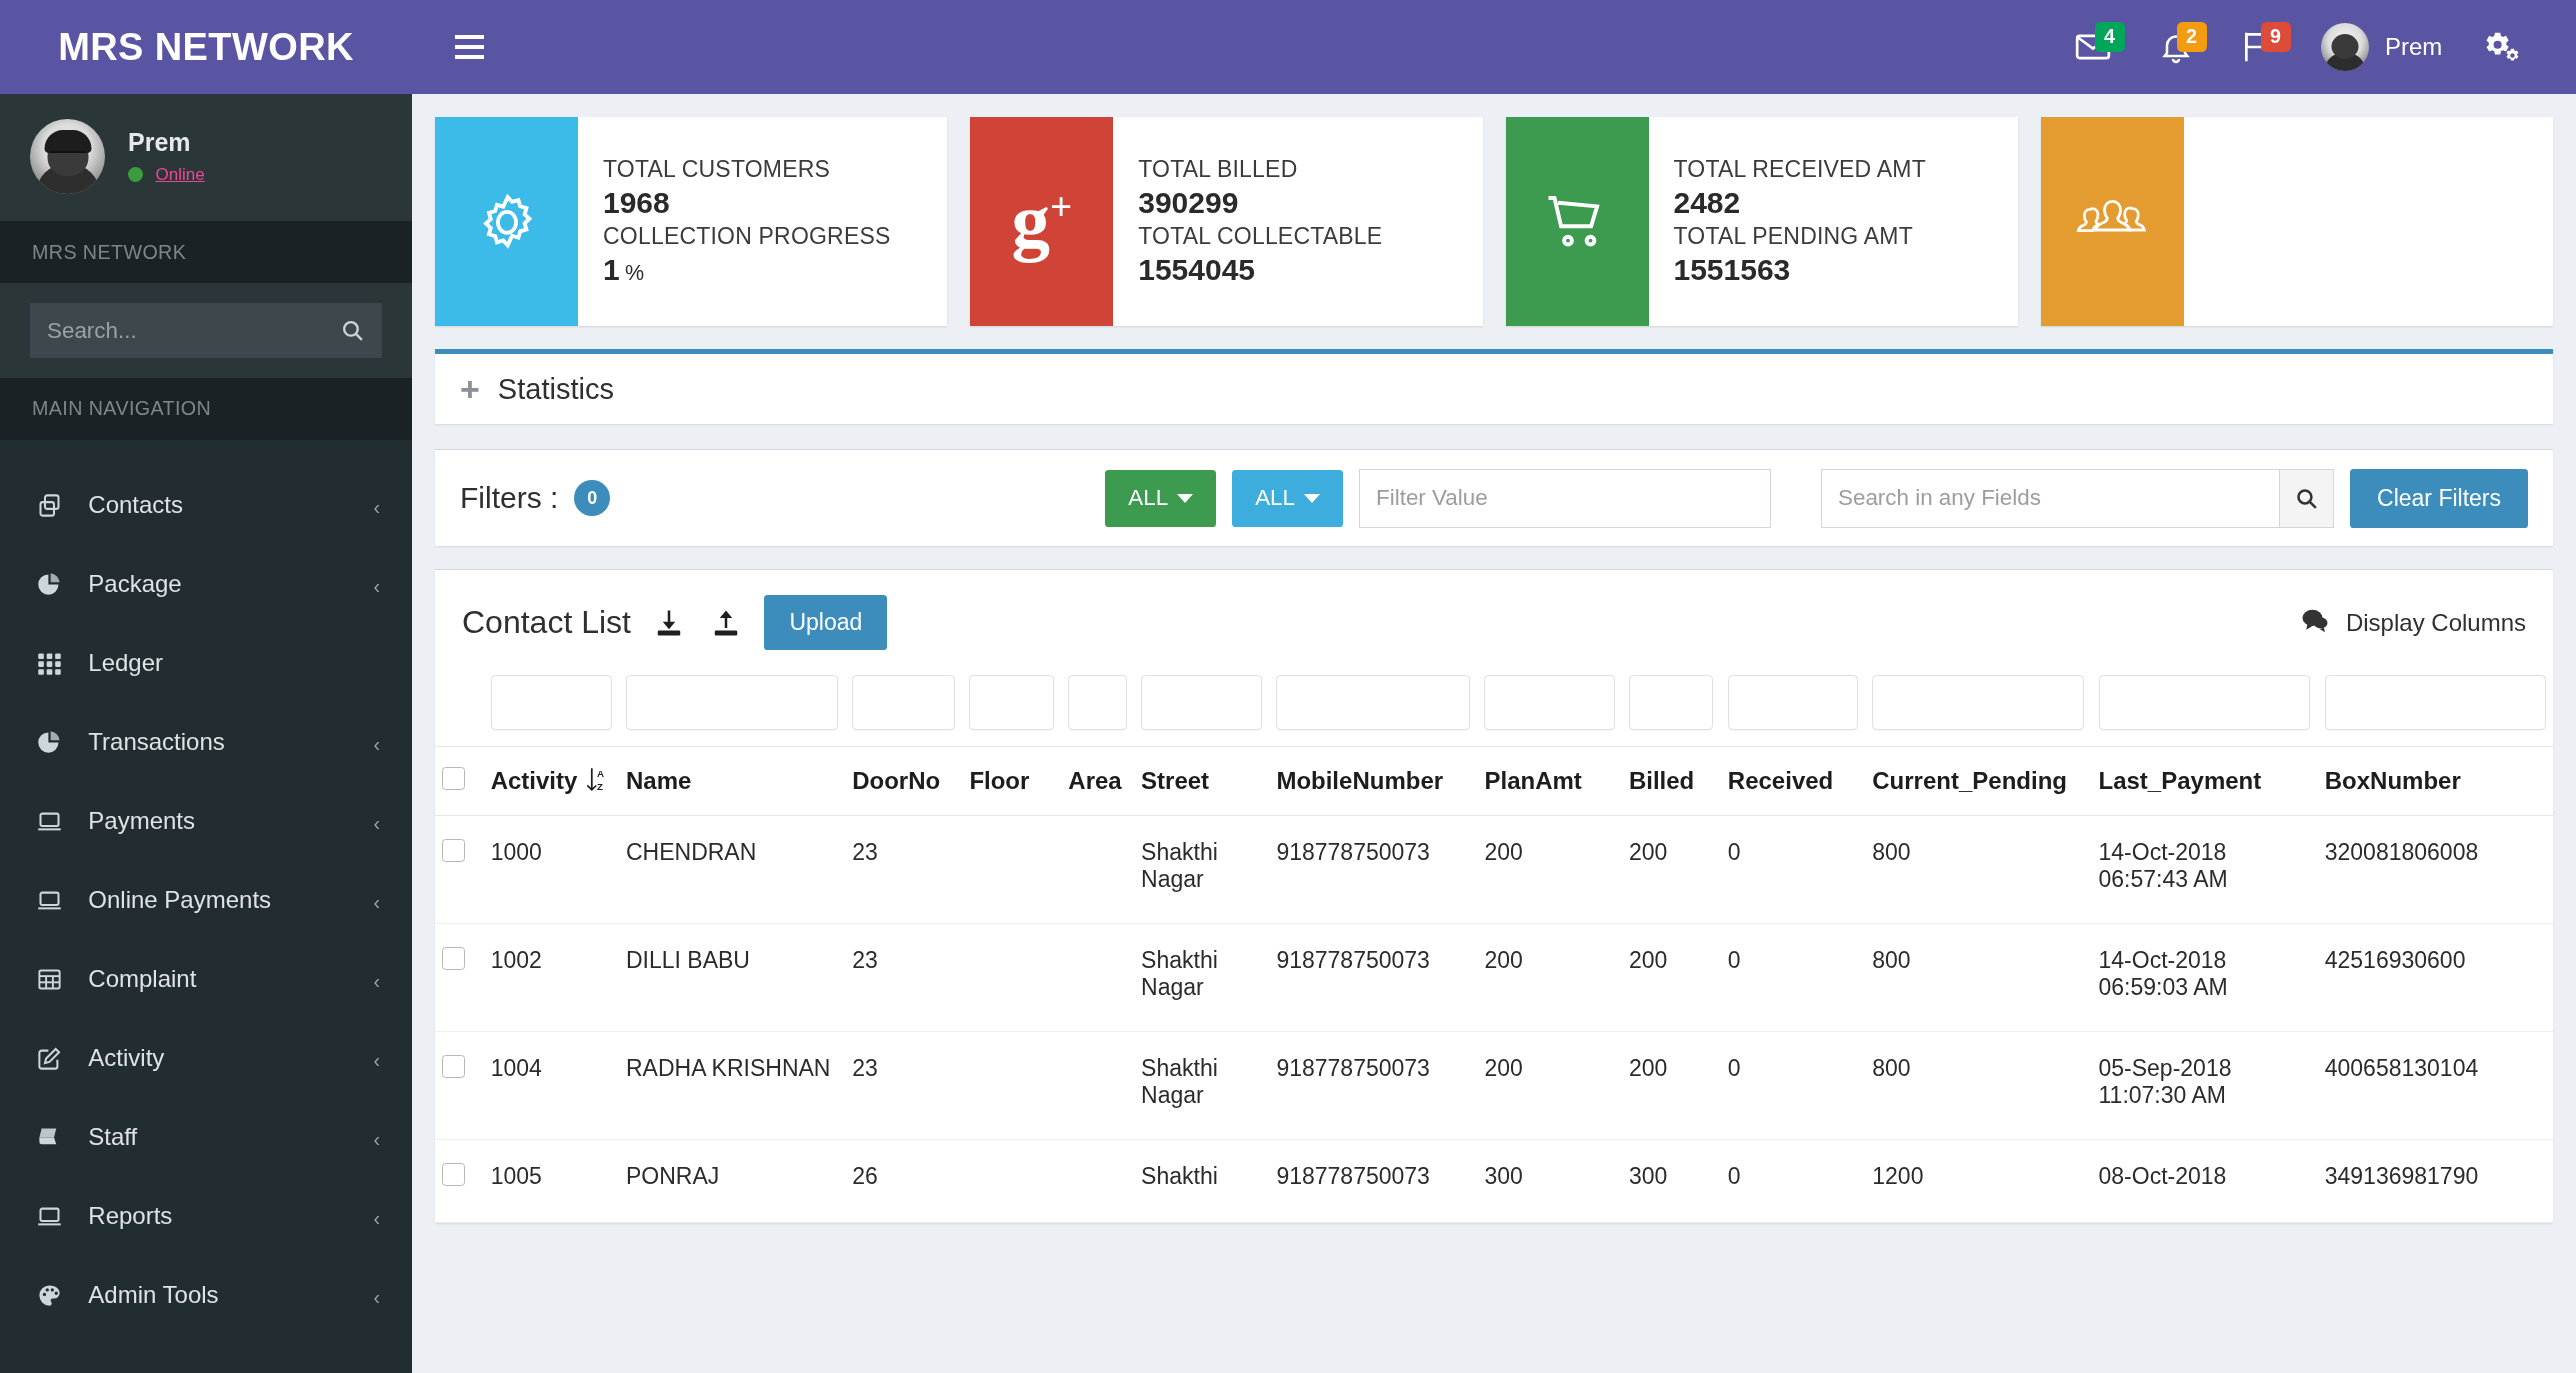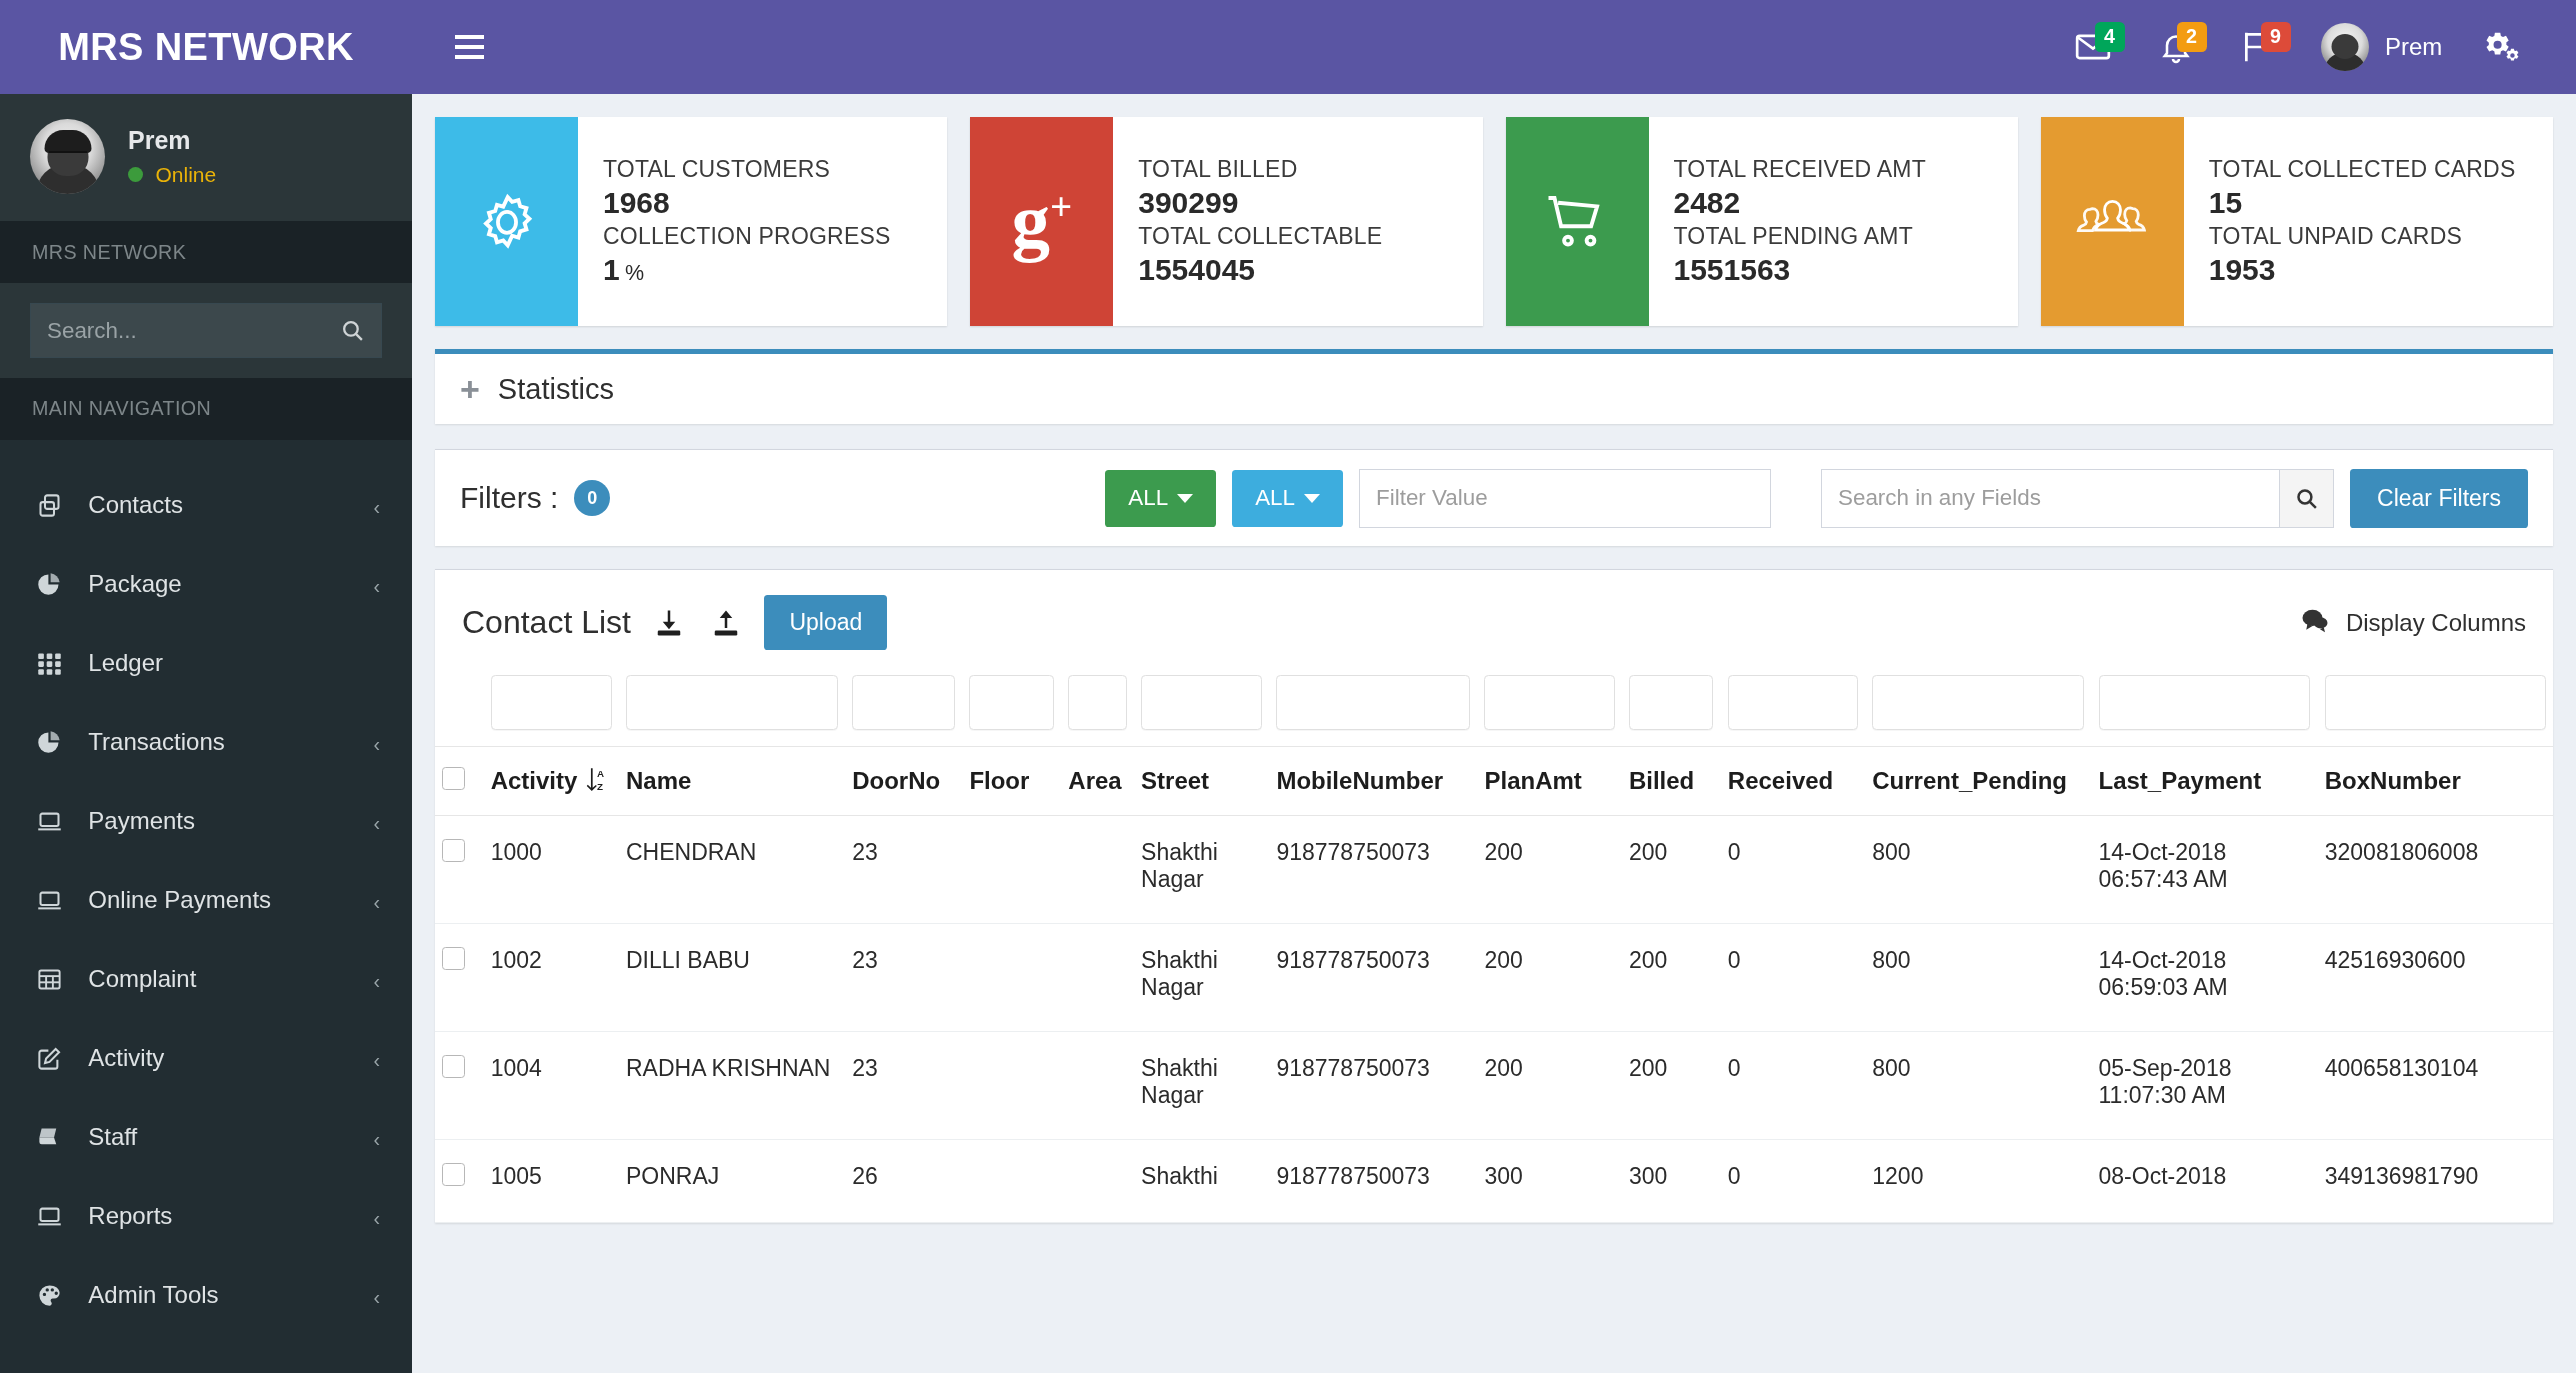--- a/index.html
+++ b/index.html
@@ -57,21 +57,21 @@
     position: absolute; left: 50%; top: 32px; transform: translateX(-50%);
     width: 38px; height: 9px; border-top: 2.7px solid #111;
   }
   .user-meta { display: flex; flex-direction: column; gap: 7.2px; }
   .user-name { color: #e6e8ea; font-size: 25px; font-weight: bold; }
   .user-status { display: flex; align-items: center; gap: 12.5px; }
   .dot-online {
     width: 15px; height: 15px; border-radius: 50%; background: #3c9b3c;
     display: inline-block;
   }
-  .user-status-text { color: #eab308; font-size: 21px; }
+  .user-status-text { color: #ec4899; font-size: 17px; text-decoration: underline; }
 
   .side-label {
     padding: 19.7px 32px;
     color: #7d8689; font-size: 19.7px; letter-spacing: 0.4px;
     background: #1a2226;
   }
   .search-wrap { background: #2b3639; padding: 19.7px 30px; }
   .search-box {
     display: flex; align-items: center;
     background: #3c484c; border: 0.9px solid #374850;
@@ -573,26 +573,20 @@
           </div>
         </div>
 
         <div class="card">
           <div class="card-icon" style="background:#e49b30">
             <svg width="75" height="66" viewBox="0 0 32 24" fill="none" stroke="currentColor" stroke-width="1.2">
               <path d="M16 3.2c2.1 0 3.4 1.6 3.4 3.6 0 1.5-.5 2.8-1.2 3.6.2 1 .6 1.4 1.6 1.8 1.7.6 3 1.2 3.4 3.2H8.8c.4-2 1.7-2.6 3.4-3.2 1-.4 1.4-.8 1.6-1.8-.7-.8-1.2-2.1-1.2-3.6 0-2 1.3-3.6 3.4-3.6z"></path>
               <path d="M7.4 6.3c1.5 0 2.4 1.2 2.4 2.7 0 1.1-.4 2.1-.9 2.7.1.7.4 1 1.1 1.3-1.2.6-2.1 1.4-2.5 2.7H1.4c.3-1.5 1.2-2 2.4-2.4.7-.3 1-.6 1.1-1.3-.5-.6-.9-1.6-.9-2.7 0-1.5.9-2.7 2.4-2.7z" opacity=".95"></path>
               <path d="M24.6 6.3c1.5 0 2.4 1.2 2.4 2.7 0 1.1-.4 2.1-.9 2.7.1.7.4 1 1.1 1.3 1.2.4 2.1.9 2.4 2.4h-6.1c-.4-1.3-1.3-2.1-2.5-2.7.7-.3 1-.6 1.1-1.3-.5-.6-.9-1.6-.9-2.7 0-1.5.9-2.7 2.4-2.7z" opacity=".95"></path>
             </svg>
-          </div>
-          <div class="card-body">
-            <span class="card-label">TOTAL COLLECTED CARDS</span>
-            <span class="card-value">15</span>
-            <span class="card-label">TOTAL UNPAID CARDS</span>
-            <span class="card-value">1953</span>
           </div>
         </div>
 
       </div>
 
       <div class="stats-box">
         <span class="plus-icon">+</span>
         <span class="stats-title">Statistics</span>
       </div>
 

